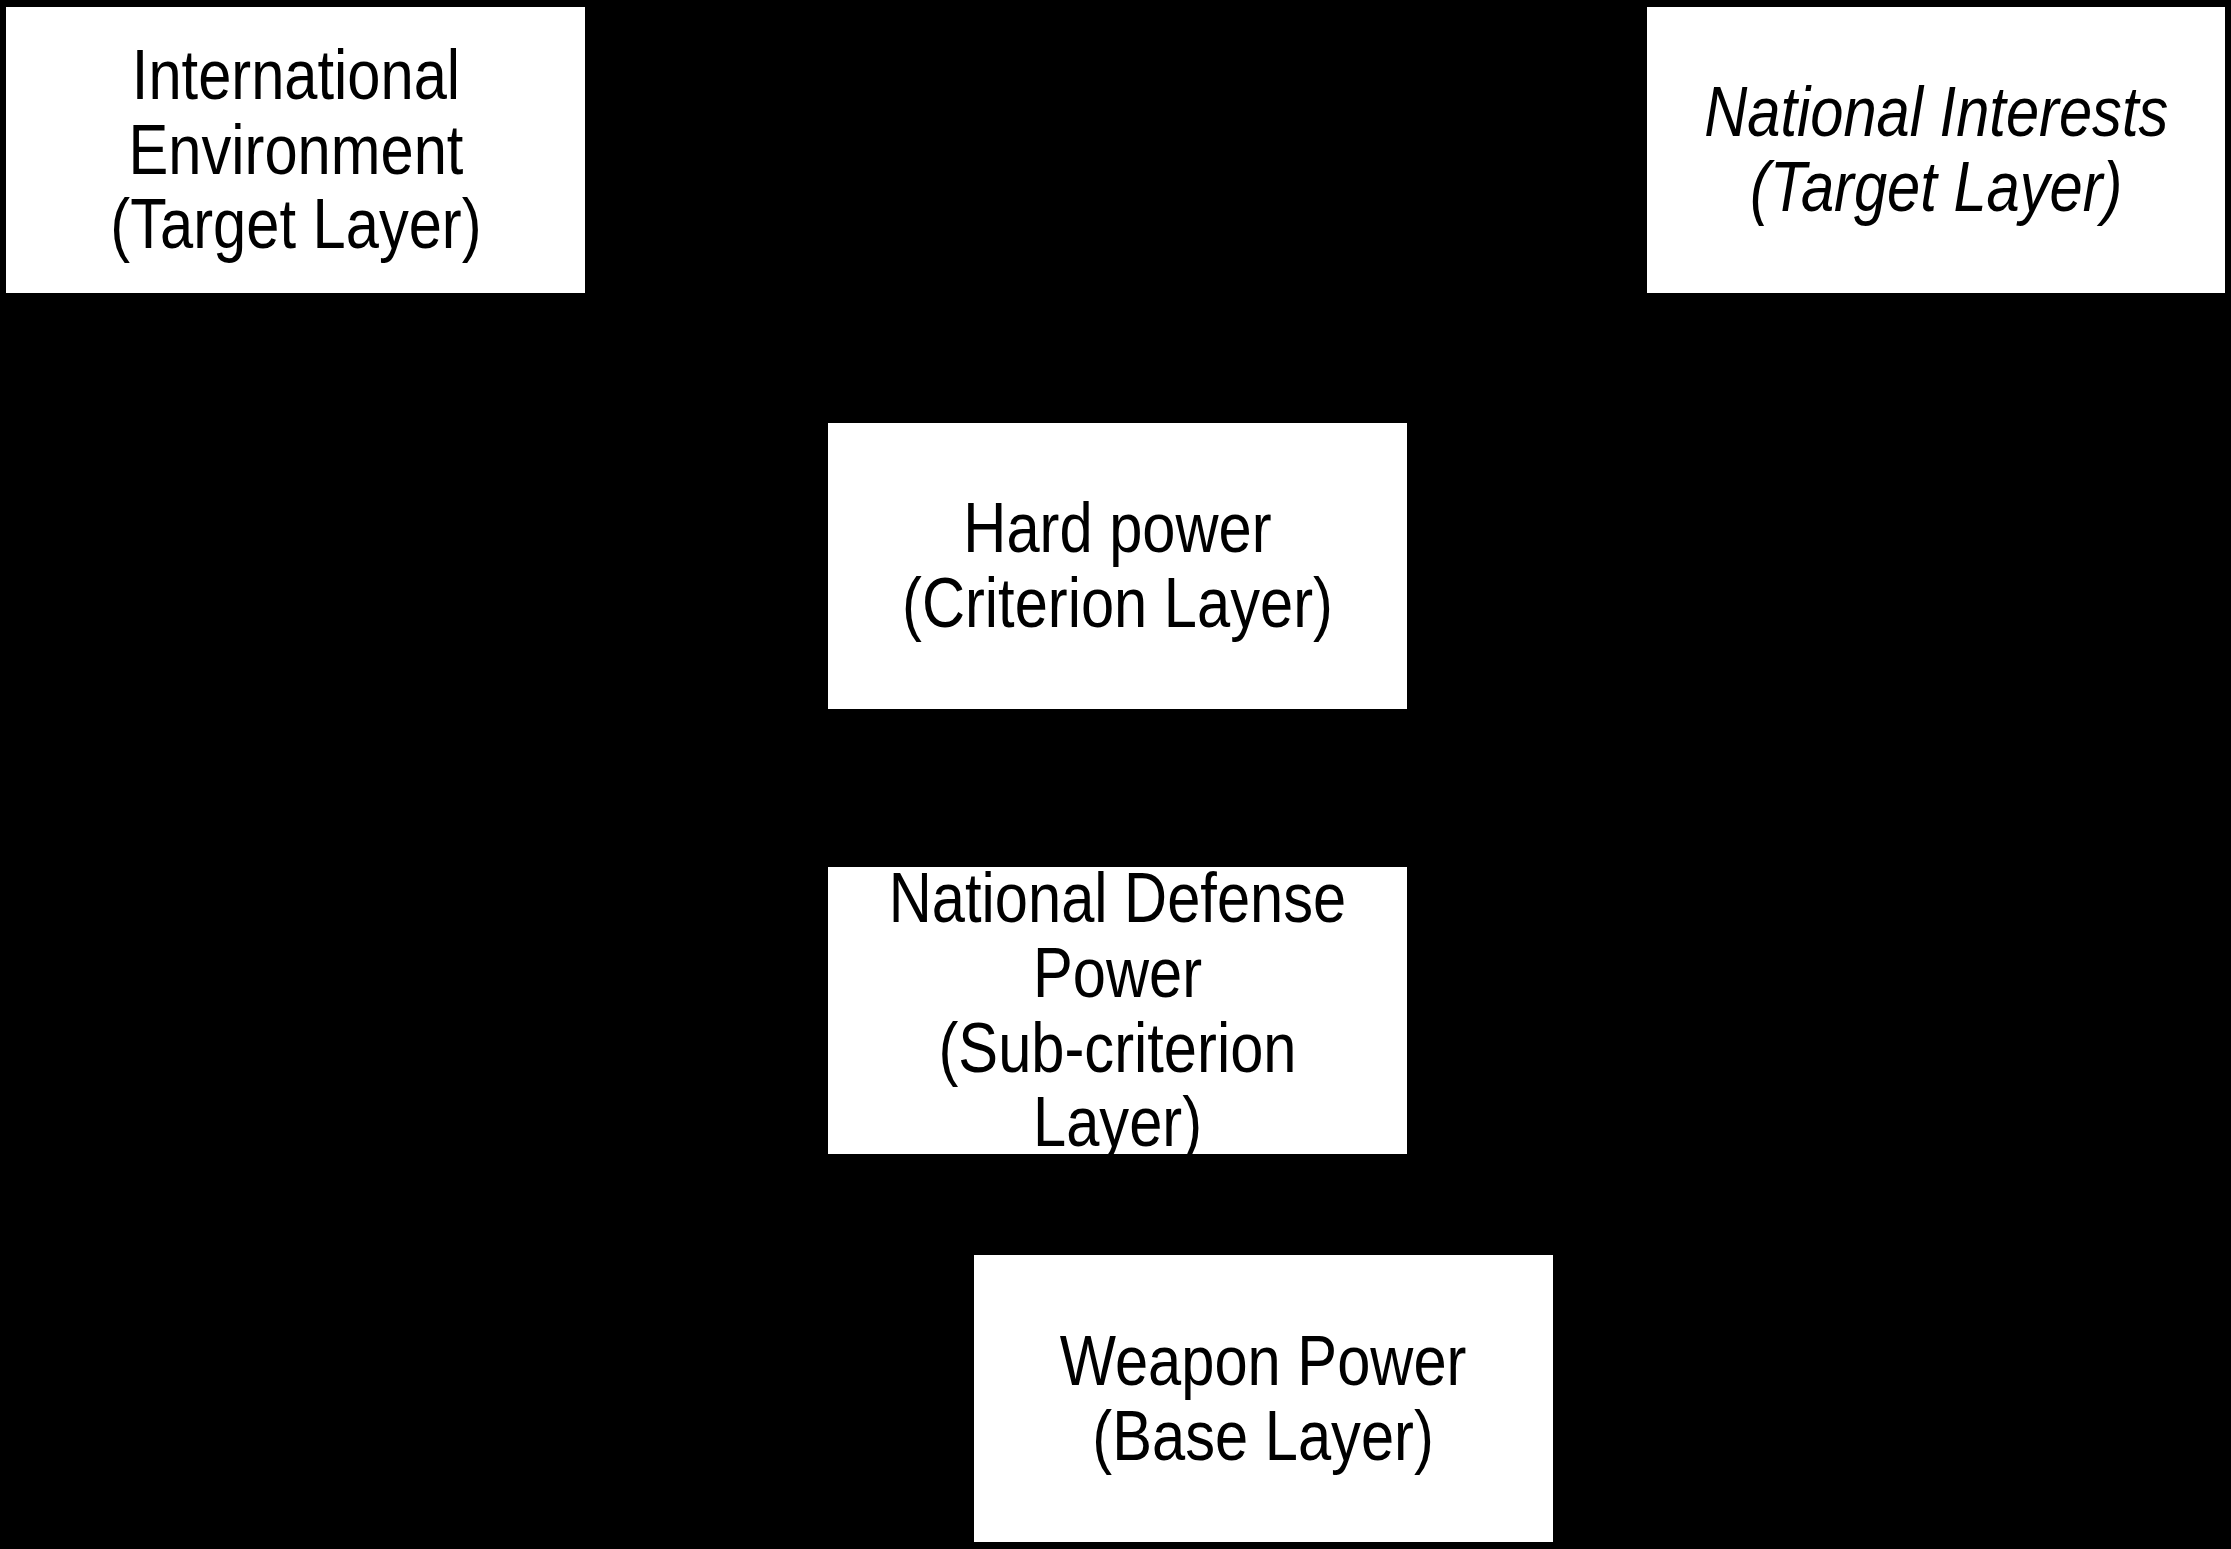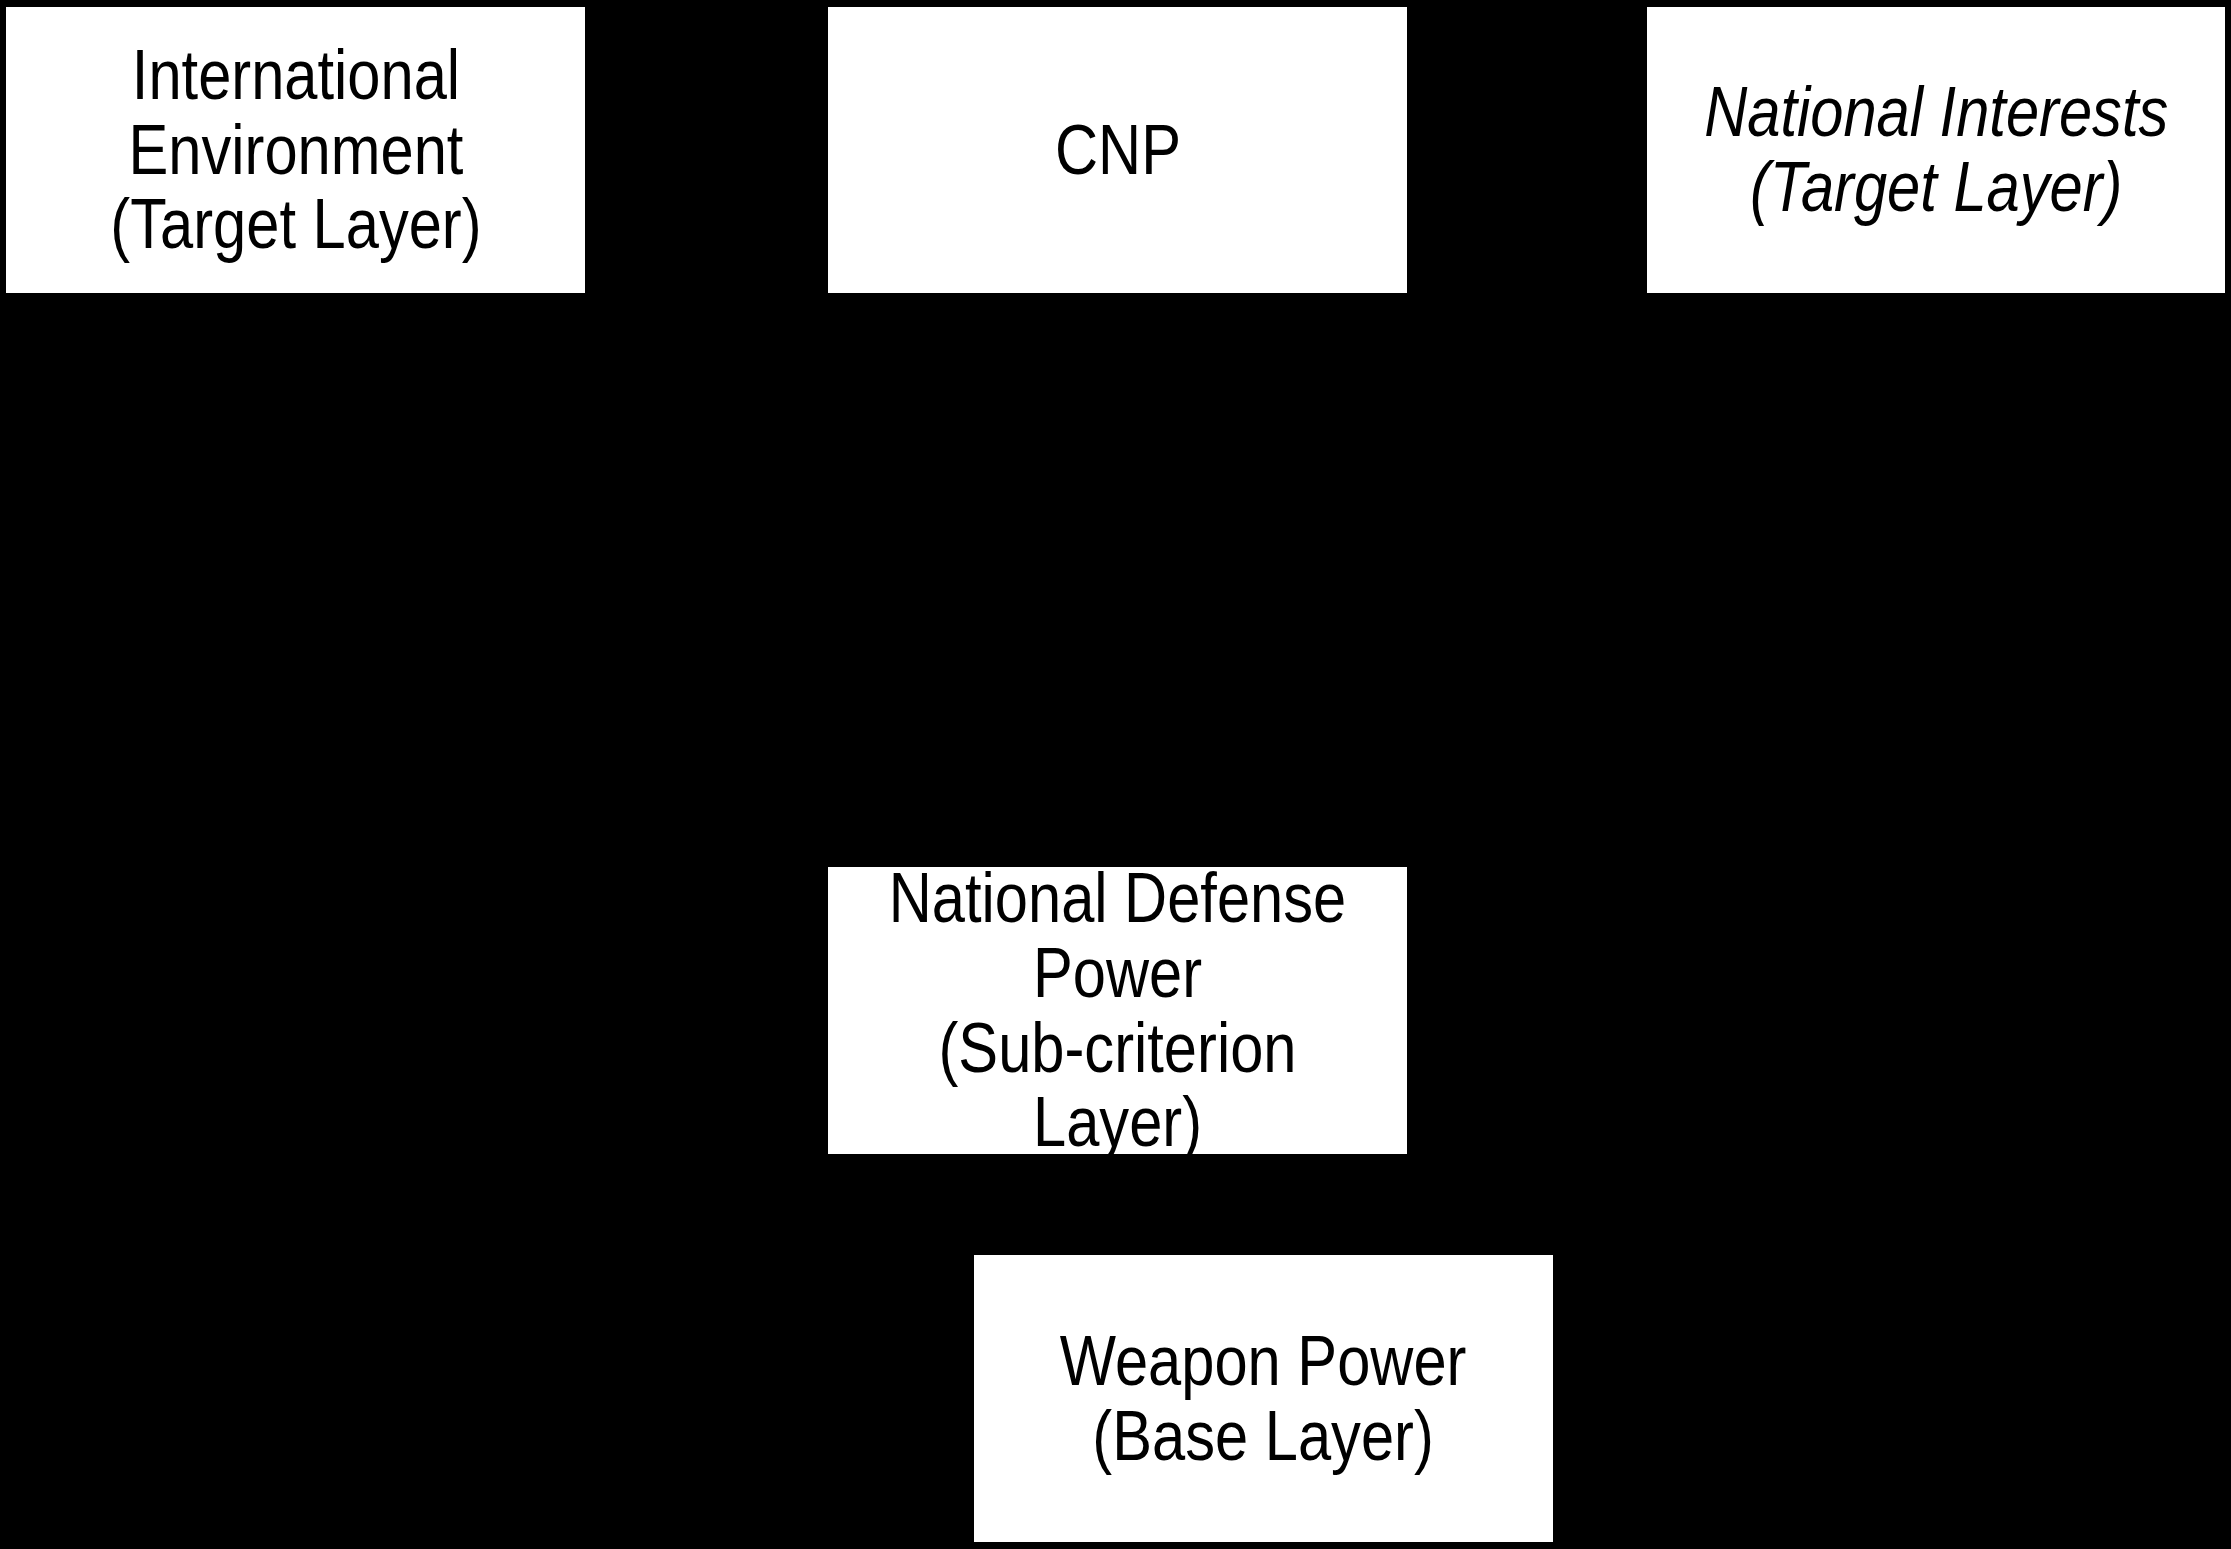--- a/index.html
+++ b/index.html
@@ -45,29 +45,30 @@
 <body>
 
 <div class="canvas">
 
   <div class="node" id="node-international-environment">
     <span class="label">International
 Environment
 (Target Layer)</span>
   </div>
 
-  <div class="node" id="node-cnp">
-    <span class="label">CNP</span>
-  </div>
 
   <div class="node" id="node-national-interests">
     <span class="label">National Interests
 (Target Layer)</span>
   </div>
 
+  <div class="node" id="node-hard-power">
+    <span class="label">Hard power
+(Criterion Layer)</span>
+  </div>
 
   <div class="node" id="node-national-defense-power">
     <span class="label">National Defense
 Power
 (Sub-criterion Layer)</span>
   </div>
 
   <div class="node" id="node-weapon-power">
     <span class="label">Weapon Power
 (Base Layer)</span>

